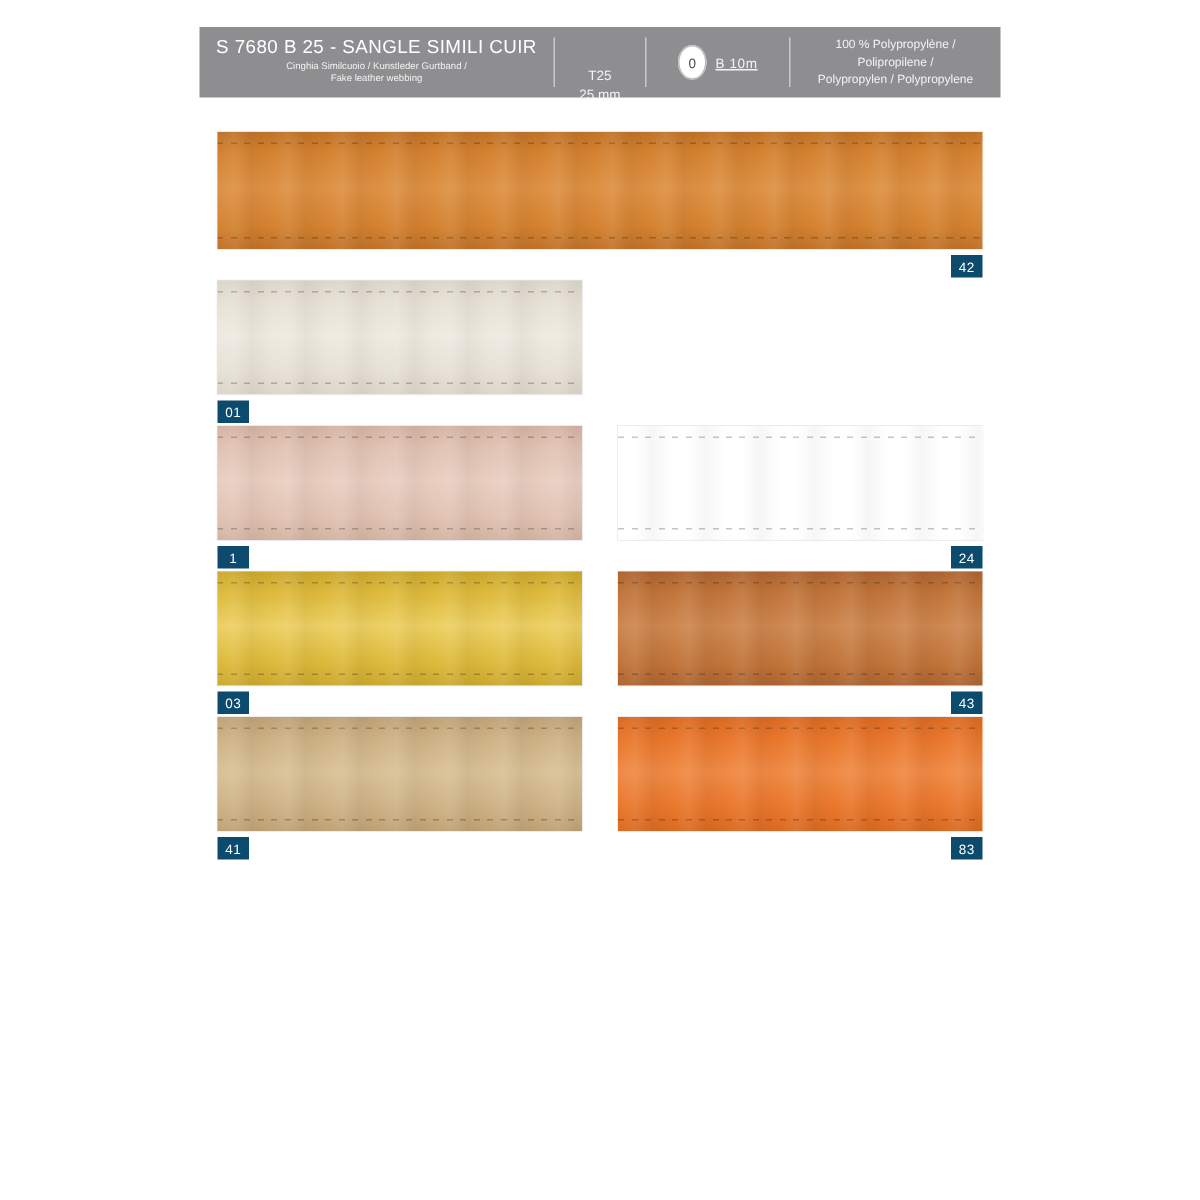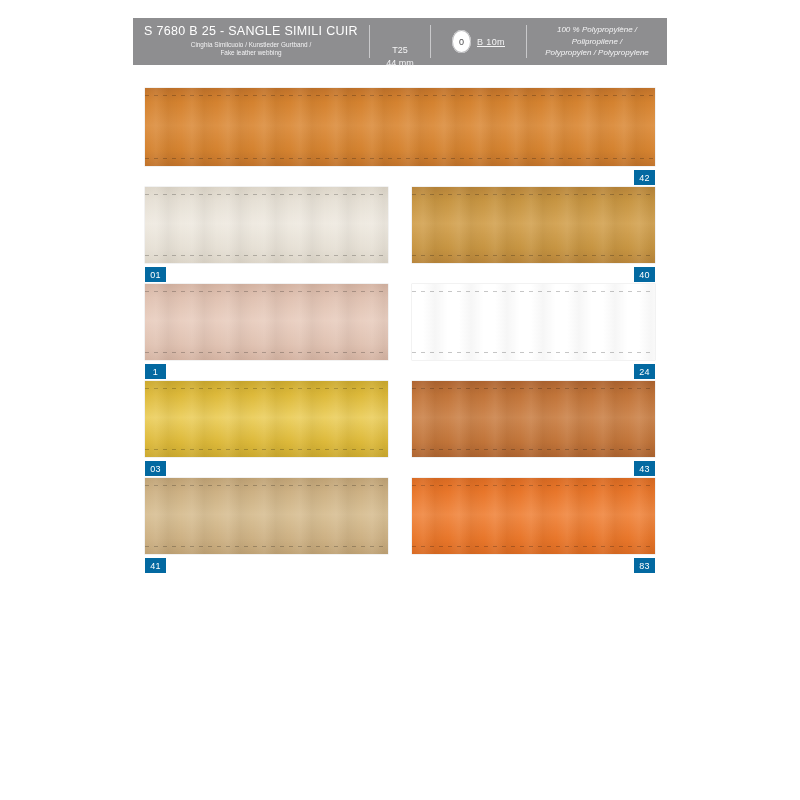--- a/index.html
+++ b/index.html
@@ -80,21 +80,21 @@
     align-items: center;
     justify-content: center;
     box-shadow: 0 0 0 1px #bdbdbf inset;
   }
   #roll-length {
     font-size: 9px;
     color: #f4f4f5;
     letter-spacing: 0.4px;
     text-decoration: underline;
   }
-  #hdr-comp-cell { flex: 1 1 auto; font-style: italic; }
+  #hdr-comp-cell { flex: 1 1 auto; }
   #composition {
     font-size: 8px;
     line-height: 1.45;
     text-align: center;
     color: #f4f4f5;
     white-space: pre-line;
   }
 
   
   #swatch-area {
@@ -144,21 +144,21 @@
     position: absolute;
     inset: 0;
     pointer-events: none;
   }
 
   .label {
     position: absolute;
     bottom: -19px;
     width: 21px;
     height: 15px;
-    background: #0369a1;
+    background: #0c4a6e;
     color: #ffffff;
     font-size: 9px;
     display: flex;
     align-items: center;
     justify-content: center;
     letter-spacing: 0.3px;
   }
   .label.left  { left: 0; text-align: right; }
   .label.right { right: 0; }
 </style>
@@ -170,21 +170,21 @@
   <div class="hdr-cell" id="hdr-title-cell">
     <div id="product-title">S 7680 B 25 - SANGLE SIMILI CUIR</div>
     <div id="product-subtitle">Cinghia Similcuoio / Kunstleder Gurtband /
 Fake leather webbing</div>
   </div>
 
   <div class="hdr-div"></div>
 
   <div class="hdr-cell" id="hdr-size-cell">
     <div class="size-line">T25</div>
-    <div class="size-line">44 mm</div>
+    <div class="size-line">25 mm</div>
   </div>
 
   <div class="hdr-div"></div>
 
   <div class="hdr-cell" id="hdr-roll-cell">
     <div id="roll-badge">0</div>
     <div id="roll-length">B 10m</div>
   </div>
 
   <div class="hdr-div"></div>
@@ -205,26 +205,20 @@
         <div class="label right">42</div>
       </div>
     </div>
     <div class="swatch-row">
       <div class="swatch-cell">
         <div class="ribbon" style="background: linear-gradient(rgb(220, 213, 200) 0%, rgb(230, 224, 213) 18%, rgb(239, 234, 225) 48%, rgb(230, 224, 213) 80%, rgb(220, 213, 200) 100%);">
           <div class="sheen" style="background-image: repeating-linear-gradient(to right, rgba(255, 255, 255, 0) 0px, rgba(255, 255, 255, 0.07) 11px, rgba(0, 0, 0, 0.035) 23px, rgba(255, 255, 255, 0) 36px);"></div>
         </div>
         <div class="label left">01</div>
       </div>
-      <div class="swatch-cell">
-        <div class="ribbon" style="background: linear-gradient(rgb(184, 133, 58) 0%, rgb(199, 149, 66) 18%, rgb(212, 165, 87) 48%, rgb(199, 149, 66) 80%, rgb(184, 133, 58) 100%);">
-          <div class="sheen" style="background-image: repeating-linear-gradient(to right, rgba(255, 255, 255, 0) 0px, rgba(255, 255, 255, 0.07) 11px, rgba(0, 0, 0, 0.035) 23px, rgba(255, 255, 255, 0) 36px);"></div>
-        </div>
-        <div class="label right">40</div>
-      </div>
     </div>
     <div class="swatch-row">
       <div class="swatch-cell">
         <div class="ribbon" style="background: linear-gradient(rgb(212, 179, 162) 0%, rgb(224, 194, 178) 18%, rgb(233, 207, 193) 48%, rgb(224, 194, 178) 80%, rgb(212, 179, 162) 100%);">
           <div class="sheen" style="background-image: repeating-linear-gradient(to right, rgba(255, 255, 255, 0) 0px, rgba(255, 255, 255, 0.07) 11px, rgba(0, 0, 0, 0.035) 23px, rgba(255, 255, 255, 0) 36px);"></div>
         </div>
         <div class="label left">1</div>
       </div>
       <div class="swatch-cell">
         <div class="ribbon">

